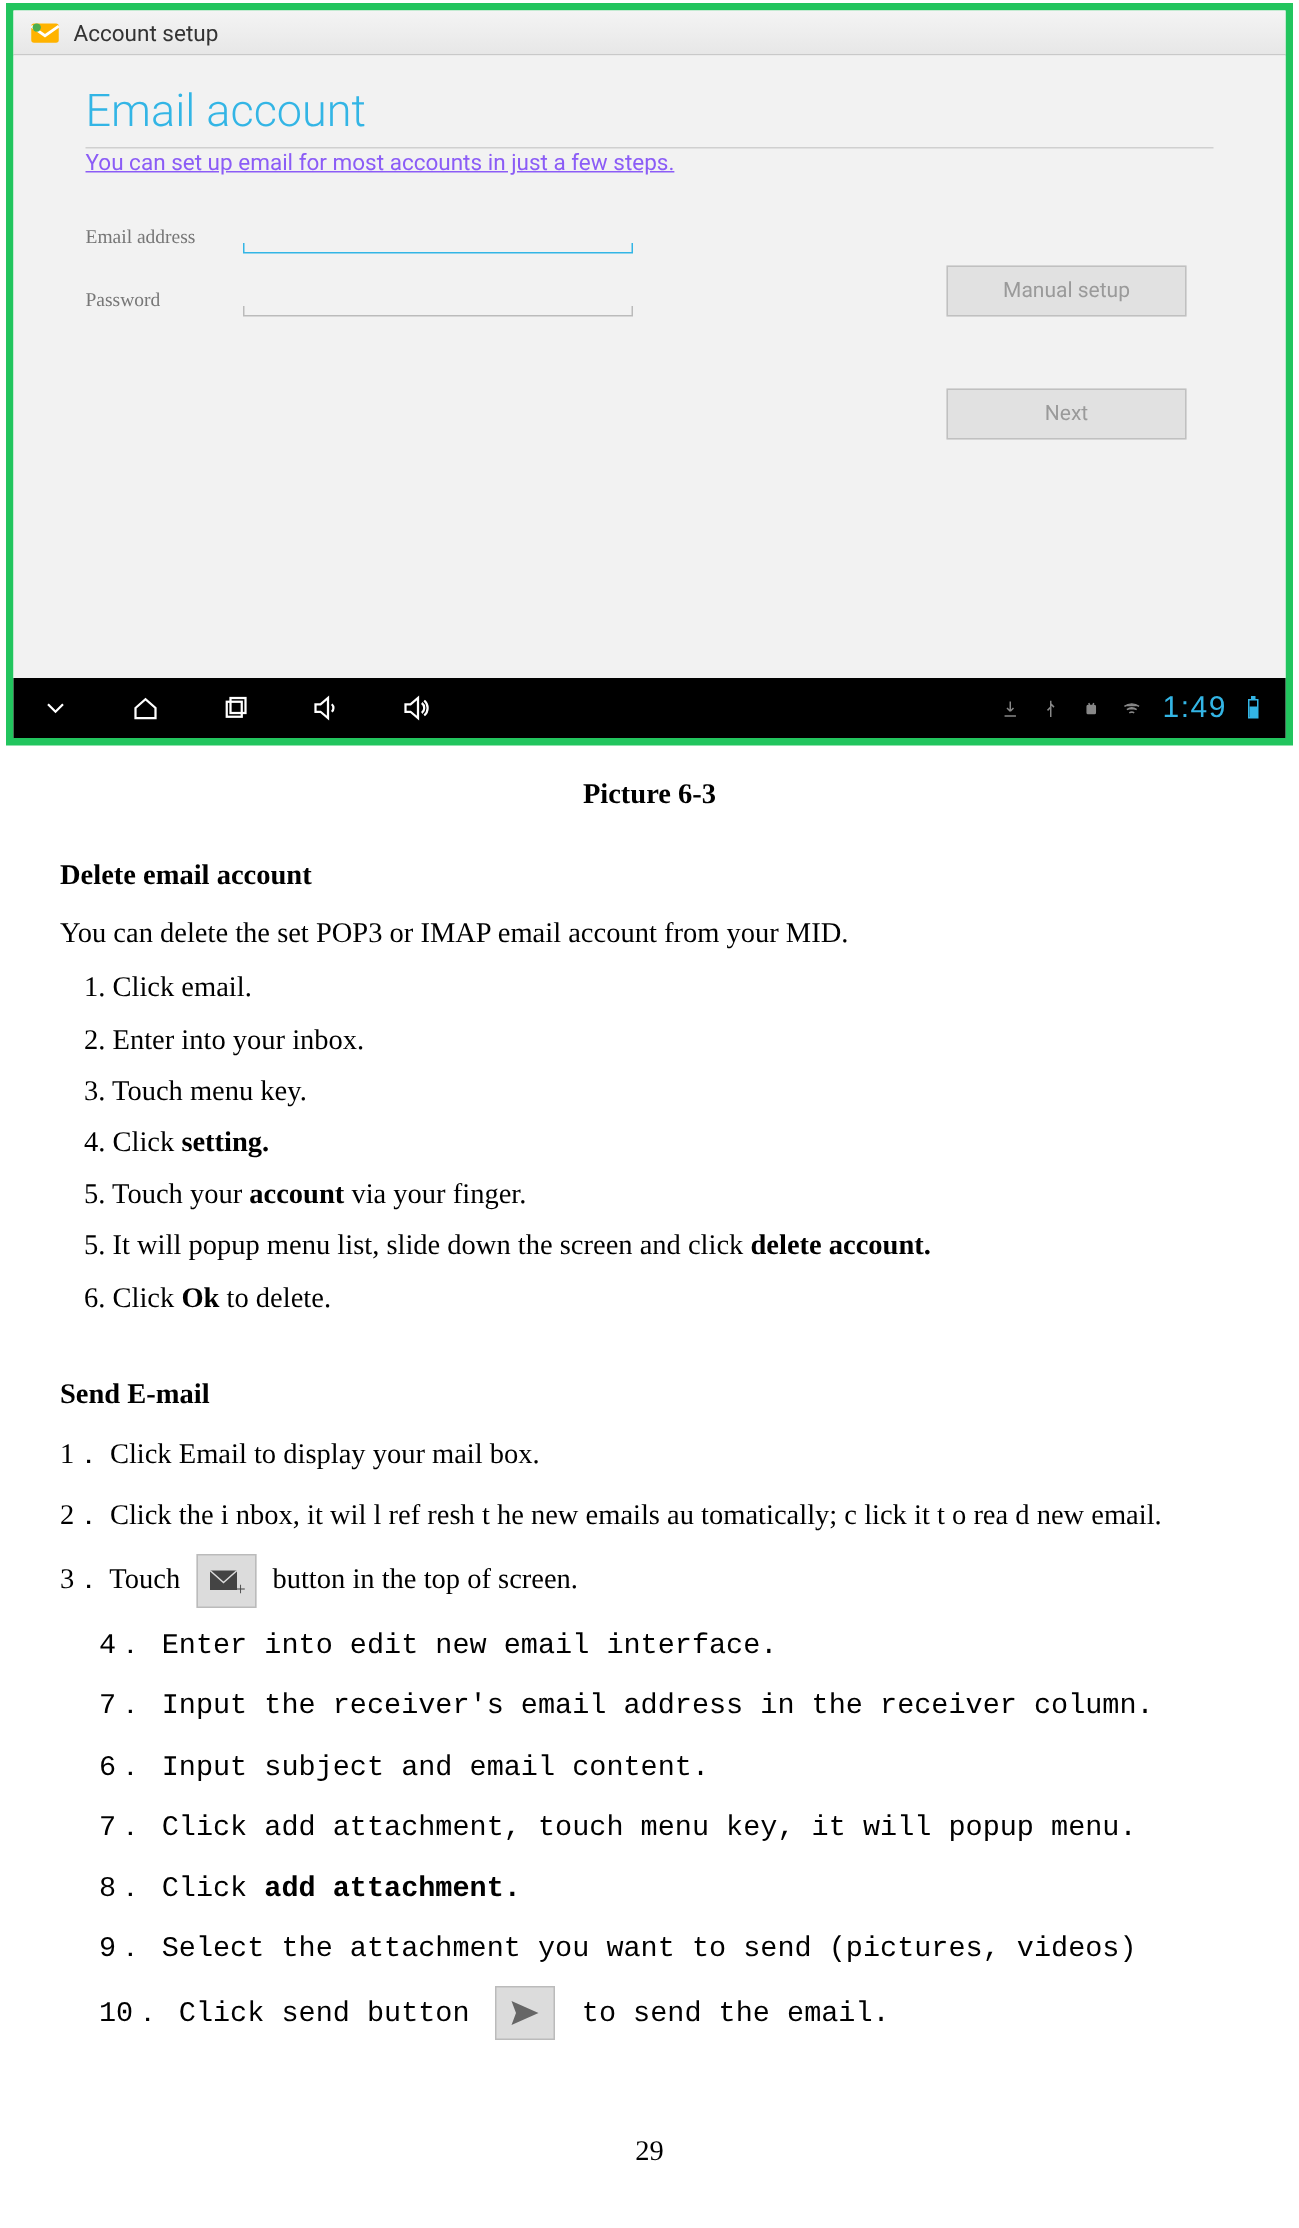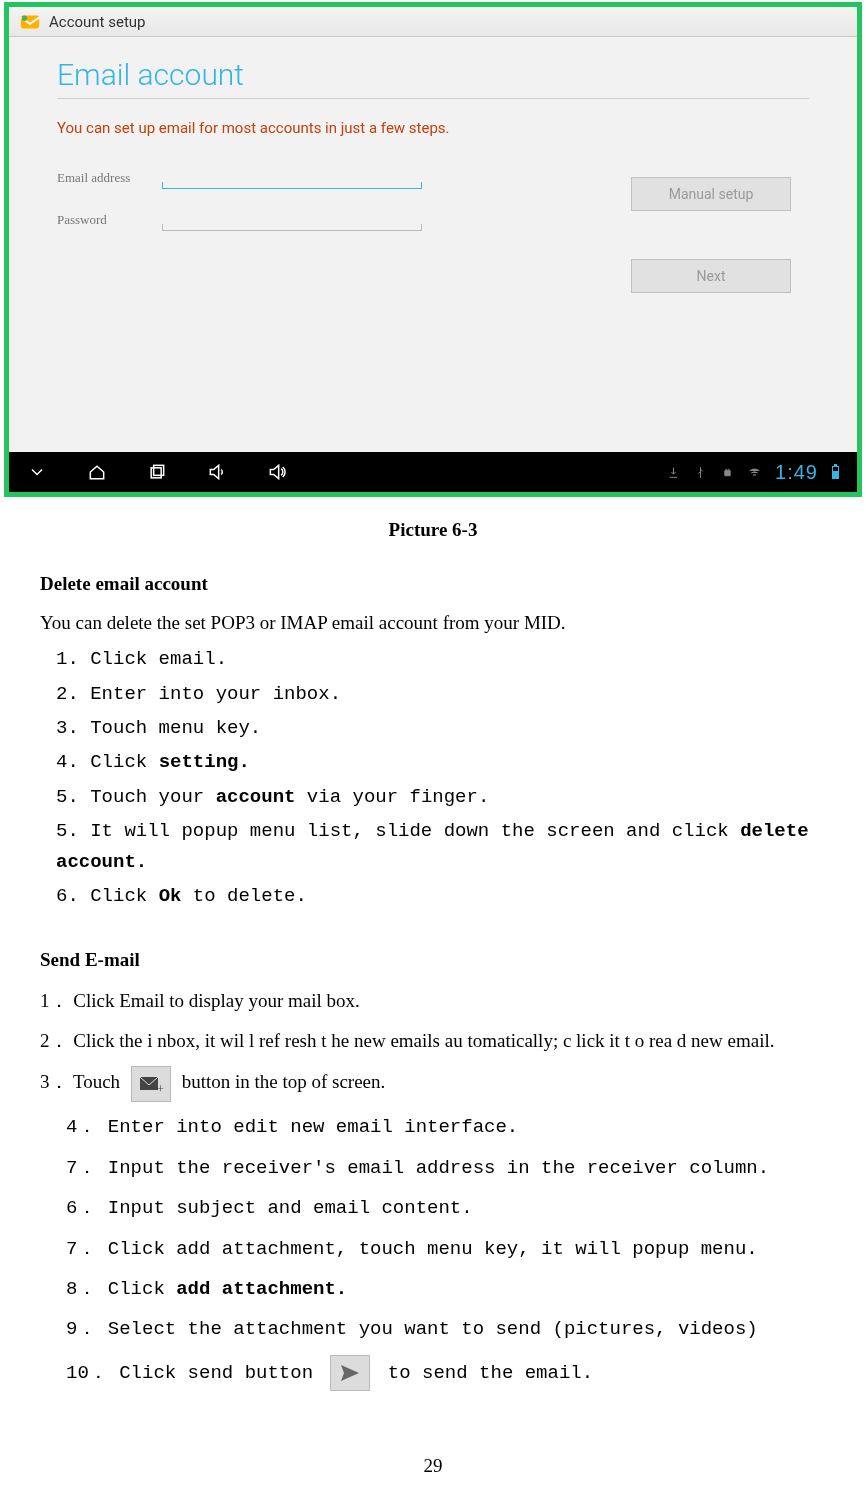--- a/index.html
+++ b/index.html
@@ -34,26 +34,26 @@
     font-family: "Roboto","Helvetica Neue",Arial,sans-serif;
     position: relative;
     height: 415px;
   }
   .email-title {
     color: #33b5e5;
     font-size: 30px;
     font-weight: 300;
     border-bottom: 1px solid #d0d0d0;
     padding-bottom: 6px;
-    margin-bottom: 20px;
   }
   .subtitle {
     font-size: 15px;
-    color: #c2410c;
+    color: #8b5cf6;
     margin-bottom: 30px;
+    text-decoration: underline;
   }
   .field-row {
     display: flex;
     align-items: center;
     margin-bottom: 20px;
   }
   .field-label {
     width: 105px;
     font-size: 13px;
     color: #777;
@@ -114,21 +114,21 @@
   .batt::before { content:""; position:absolute; top:-3px; left:1px; width:3px; height:2px; background:#33b5e5;}
   .batt::after { content:""; position:absolute; bottom:0; left:0; right:0; height:60%; background:#33b5e5;}
   
   .doc {
     padding: 12px 40px 0 40px;
     line-height: 1.6;
   }
   .caption { text-align:center; font-weight:bold; margin-top:6px; }
   .sec-head { font-weight:bold; margin-top:24px; }
   .para { margin-top:8px; }
-  .steps { margin-top:6px; padding-left:16px;font-family:Liberation Mono, monospace; }
+  .steps { margin-top:6px; padding-left:16px; }
   .steps li { margin-top:4px; list-style:none; }
   .steps2 { margin-top:6px; }
   .steps2 li { margin-top:10px; list-style:none; }
   .indent { padding-left:26px;font-family:Liberation Mono, monospace; }
   .compose-icon, .send-icon {
     display:inline-block; vertical-align:middle; width:40px; height:36px;
     background:#dcdcdc; border:1px solid #bbb; position:relative; margin:0 6px;
   }
   .compose-icon svg, .send-icon svg { position:absolute; inset:0; margin:auto; }
   .pagenum { text-align:center; margin-top:60px; }

